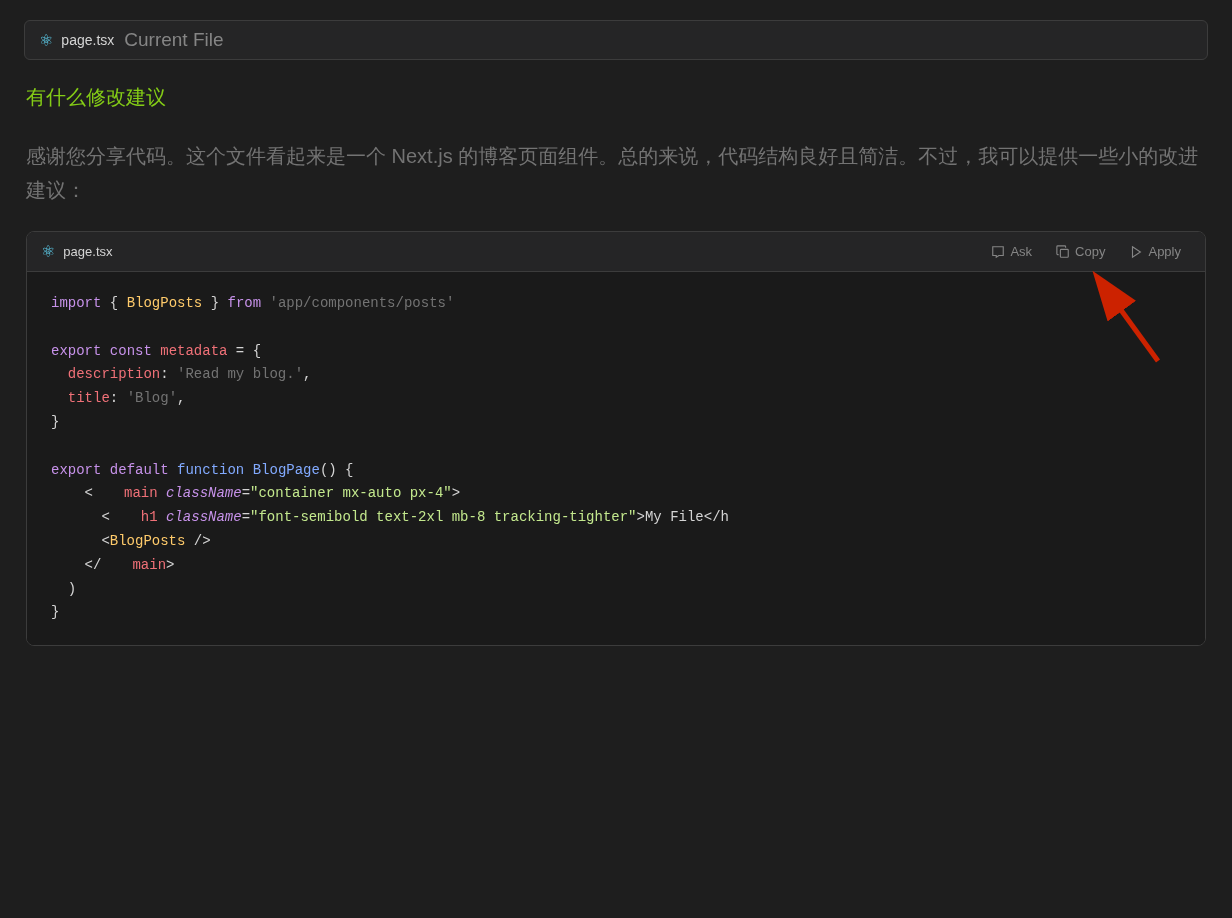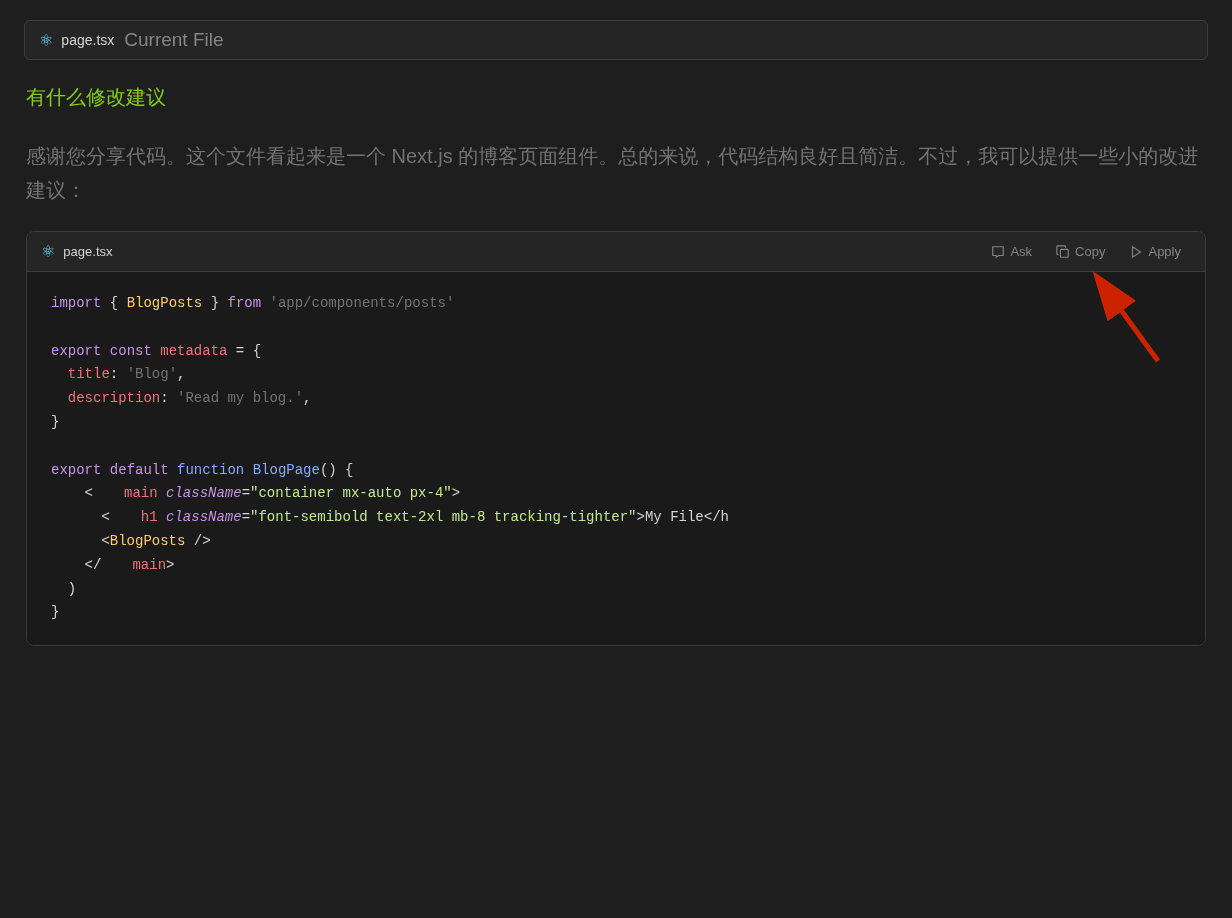--- a/index.html
+++ b/index.html
@@ -236,23 +236,23 @@
       </div>
 
       <div class="code-content">
 
         <span class="code-line"><span class="import-kw">import</span><span class="plain"> { </span><span class="component">BlogPosts</span><span class="plain"> } </span><span class="import-kw">from</span><span class="plain"> </span><span class="str">'app/components/posts'</span></span>
 
         <span class="code-line empty"> </span>
 
         <span class="code-line"><span class="kw">export</span><span class="plain"> </span><span class="kw">const</span><span class="plain"> </span><span class="var">metadata</span><span class="plain"> = {</span></span>
 
+        <span class="code-line"><span class="plain">  </span><span class="prop">description</span><span class="plain">: </span><span class="str">'Read my blog.'</span><span class="plain">,</span></span>
+
         <span class="code-line"><span class="plain">  </span><span class="prop">title</span><span class="plain">: </span><span class="str">'Blog'</span><span class="plain">,</span></span>
-
-        <span class="code-line"><span class="plain">  </span><span class="prop">description</span><span class="plain">: </span><span class="str">'Read my blog.'</span><span class="plain">,</span></span>
 
         <span class="code-line"><span class="plain">}</span></span>
 
         <span class="code-line empty"> </span>
 
         <span class="code-line"><span class="kw">export</span><span class="plain"> </span><span class="kw">default</span><span class="plain"> </span><span class="kw-blue">function</span><span class="plain"> </span><span class="fn">BlogPage</span><span class="plain">() {</span></span>
 
 
         <span class="code-line"><span class="plain">    &lt;</span><span class="tag-name">main</span><span class="plain"> </span><span class="attr">className</span><span class="plain">=</span><span class="attr-val">"container mx-auto px-4"</span><span class="plain">&gt;</span></span>
 

